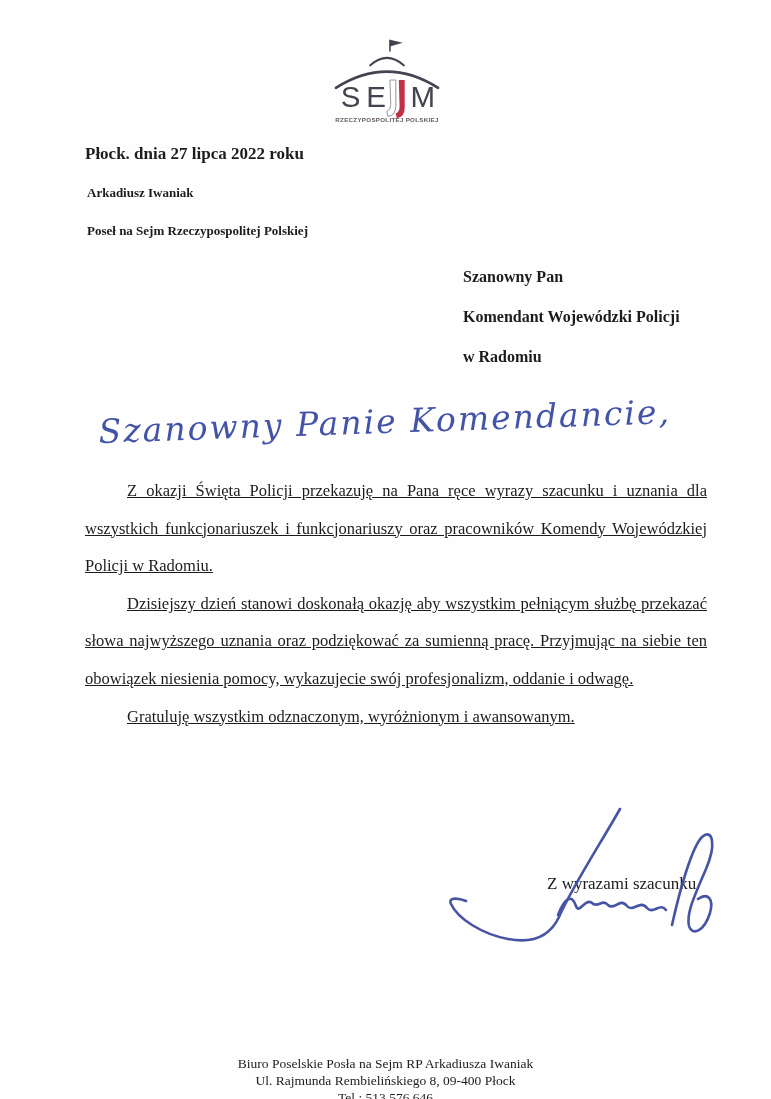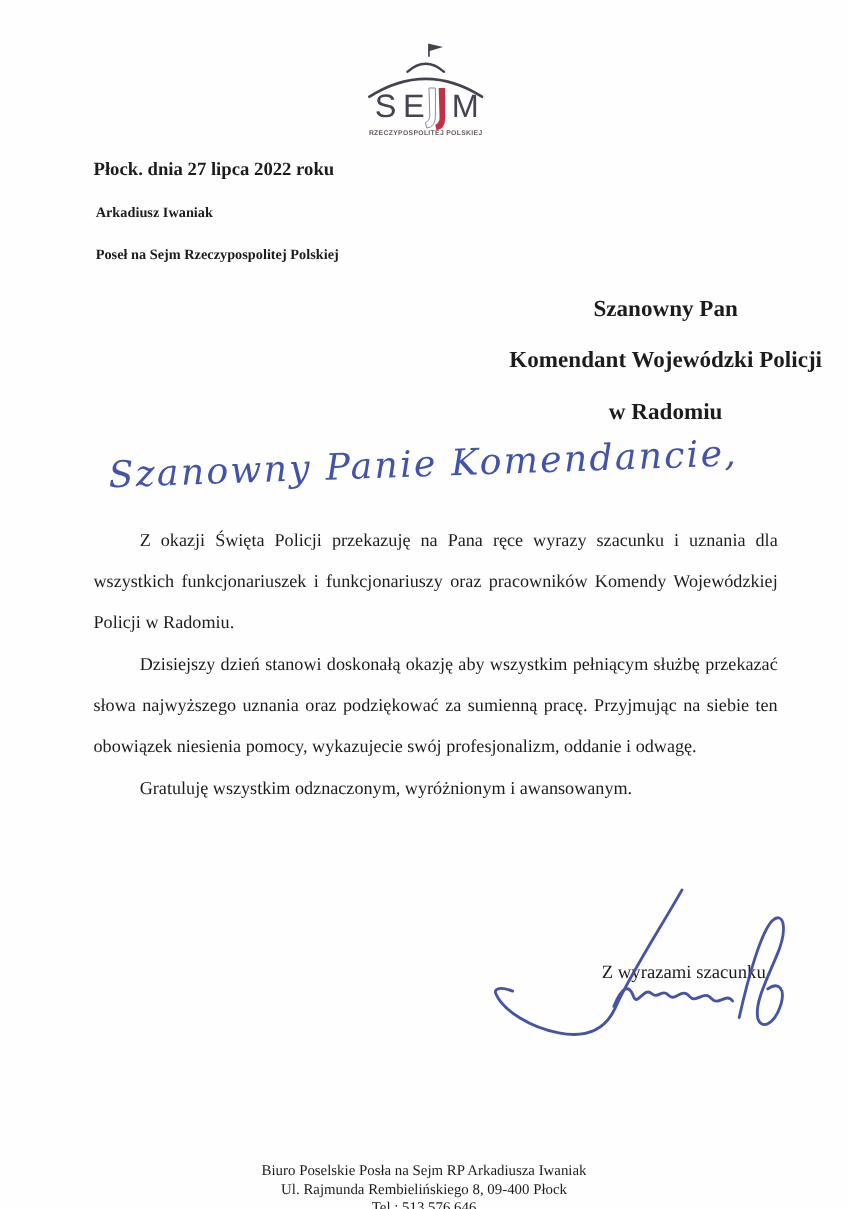--- a/index.html
+++ b/index.html
@@ -12,36 +12,36 @@
     overflow:hidden;
   }
   
   .logo{position:absolute;left:328px;top:34px;width:118px;height:94px;}
   
   .date-line{position:absolute;top:144px;left:85px;right:64px;text-align:left;font-size:17px;font-weight:bold;}
   
   .sender{position:absolute;left:87px;top:185px;font-weight:bold;font-size:13px;}
   .sender div{margin-bottom:22px;}
   
-  .recipient{position:absolute;left:463px;top:268px;font-weight:bold;font-size:21px;text-align:center;}
+  .recipient{position:absolute;left:463px;top:268px;font-weight:bold;font-size:16px;}
   .recipient div{margin-bottom:22px;}
   
   .greeting{
     position:absolute;left:98px;top:412px;width:600px;
     font-family:"DejaVu Serif", serif;font-style:italic;
     font-size:33px;color:#4353a8;letter-spacing:2px;
     transform:rotate(-2deg);transform-origin:left top;
     white-space:nowrap;
   }
   
   .letter-body{
     position:absolute;left:85px;top:472px;width:622px;
     font-size:16.5px;line-height:37.6px;text-align:justify;
   }
-  .letter-body p{margin:0;text-indent:42px;}
+  .letter-body p{margin:0;text-indent:42px;text-decoration:underline;}
   
   .closing-phrase{position:absolute;left:547px;top:874px;font-size:17px;white-space:nowrap;}
   .signature-svg{position:absolute;left:440px;top:803px;width:290px;height:148px;}
   
   .footer{
     position:absolute;left:0;right:0;top:1056px;text-align:center;
     font-size:13.5px;line-height:16.8px;
   }
 </style>
 </head>

